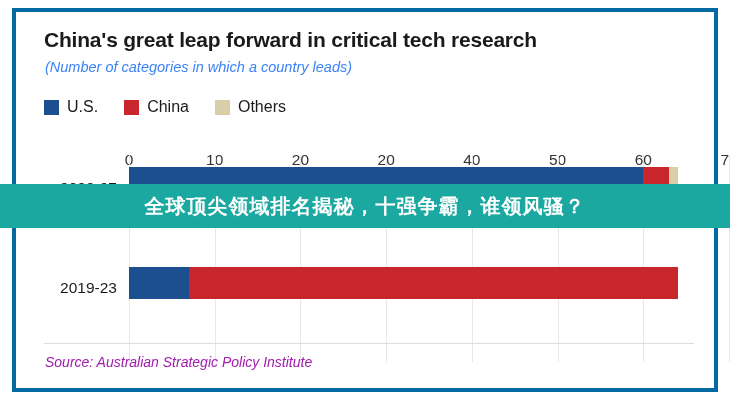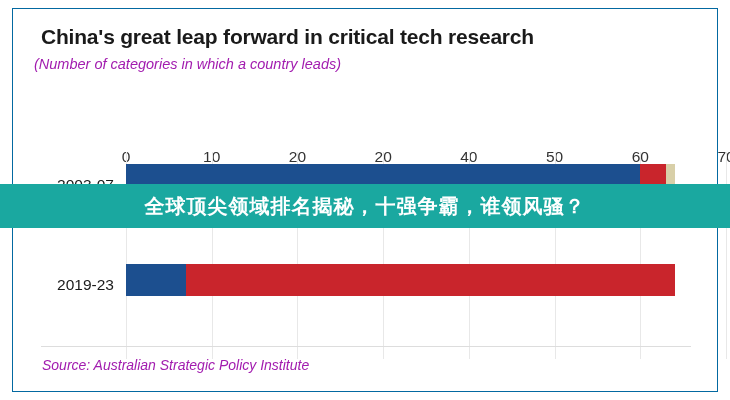--- a/index.html
+++ b/index.html
@@ -20,40 +20,40 @@
     background: #ffffff;
     box-sizing: border-box;
   }
   .card {
     position: absolute;
     left: 12px;
     top: 8px;
     width: 706px;
     height: 384px;
     background: #ffffff;
-    border: 1px solid #0369a1;
+    border: 4px solid #0369a1;
     box-sizing: border-box;
   }
   .chart-title {
     position: absolute;
     left: 28px;
     top: 16px;
     font-size: 21px;
     font-weight: bold;
     color: #1a1a1a;
     letter-spacing: -0.2px;
     white-space: nowrap;
   }
   .chart-subtitle {
     position: absolute;
-    left: 21px;
+    left: 29px;
     top: 47px;
     font-size: 14.5px;
     font-style: italic;
-    color: #a21caf;
+    color: #3b82f6;
     white-space: nowrap;
   }
   .legend {
     position: absolute;
     left: 28px;
     top: 86px;
     display: flex;
     align-items: center;
     gap: 26px;
   }
@@ -160,20 +160,34 @@
 </style>
 </head>
 <body>
 
 <div id="root">
   <div class="card">
 
     <div class="chart-title">China's great leap forward in critical tech research</div>
     <div class="chart-subtitle">(Number of categories in which a country leads)</div>
 
+    <div class="legend">
+      <div class="legend-item">
+        <span class="legend-swatch" style="background:#1c4f8f"></span>
+        <span class="legend-label">U.S.</span>
+      </div>
+      <div class="legend-item">
+        <span class="legend-swatch" style="background:#c9252c"></span>
+        <span class="legend-label">China</span>
+      </div>
+      <div class="legend-item">
+        <span class="legend-swatch" style="background:#d8cfa8"></span>
+        <span class="legend-label">Others</span>
+      </div>
+    </div>
 
     <div class="tick-row" id="tick-row">
         <div class="tick-label" style="left: 0px;">0</div>
         <div class="tick-label" style="left: 85.7143px;">10</div>
         <div class="tick-label" style="left: 171.429px;">20</div>
         <div class="tick-label" style="left: 257.143px;">20</div>
         <div class="tick-label" style="left: 342.857px;">40</div>
         <div class="tick-label" style="left: 428.571px;">50</div>
         <div class="tick-label" style="left: 514.286px;">60</div>
         <div class="tick-label" style="left: 600px;">70</div>

